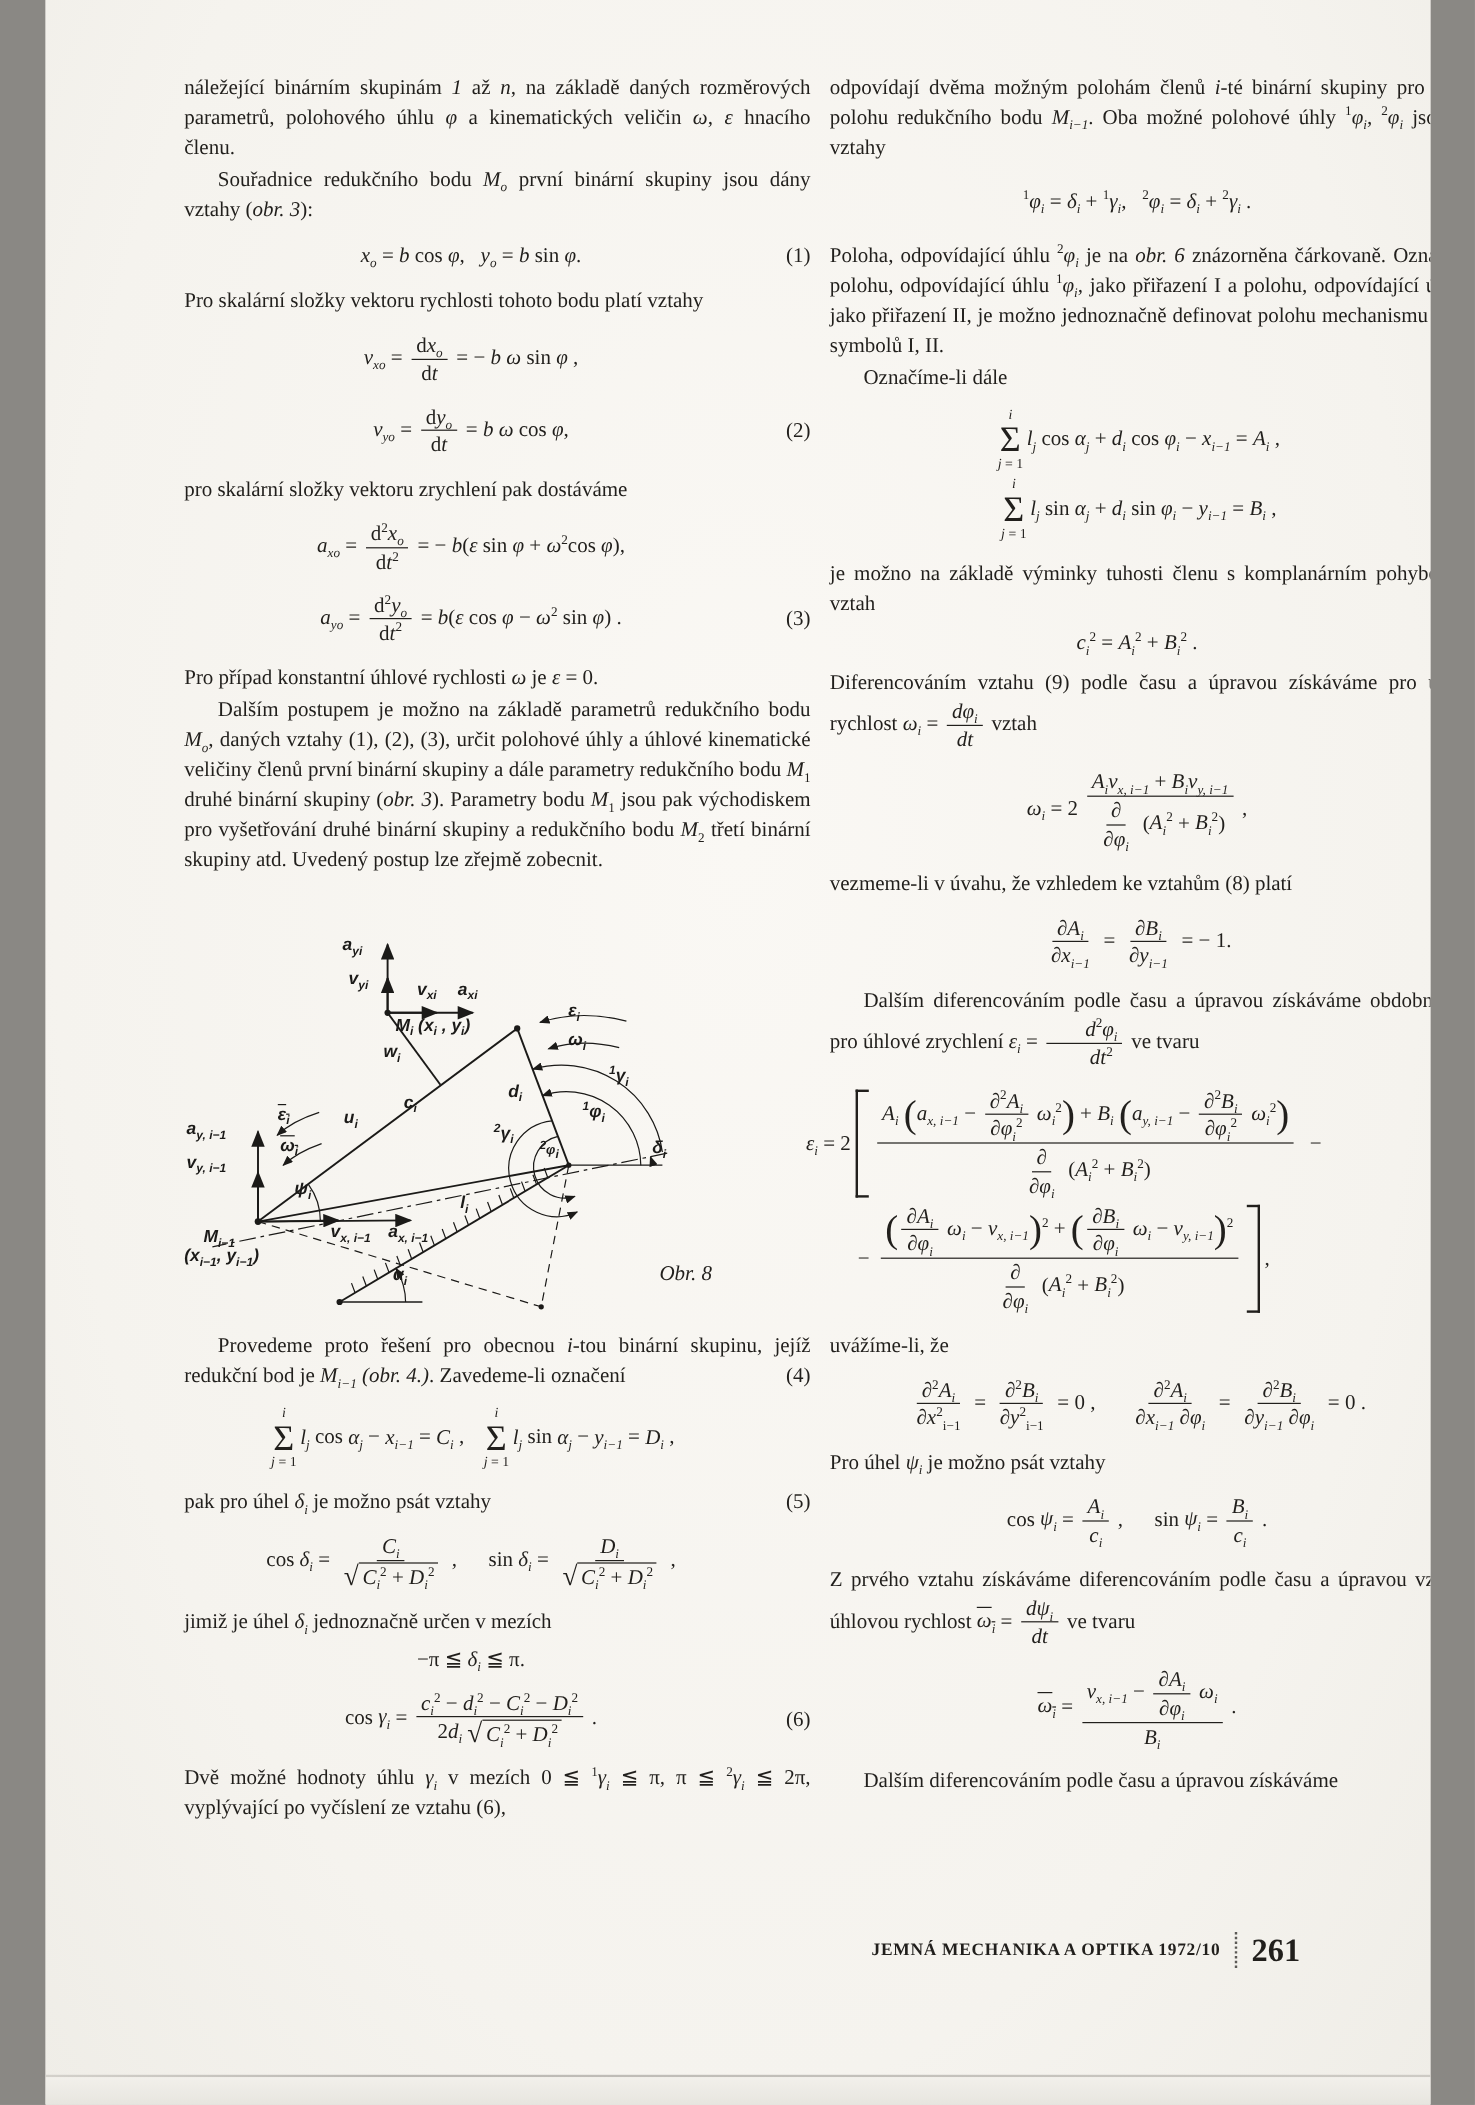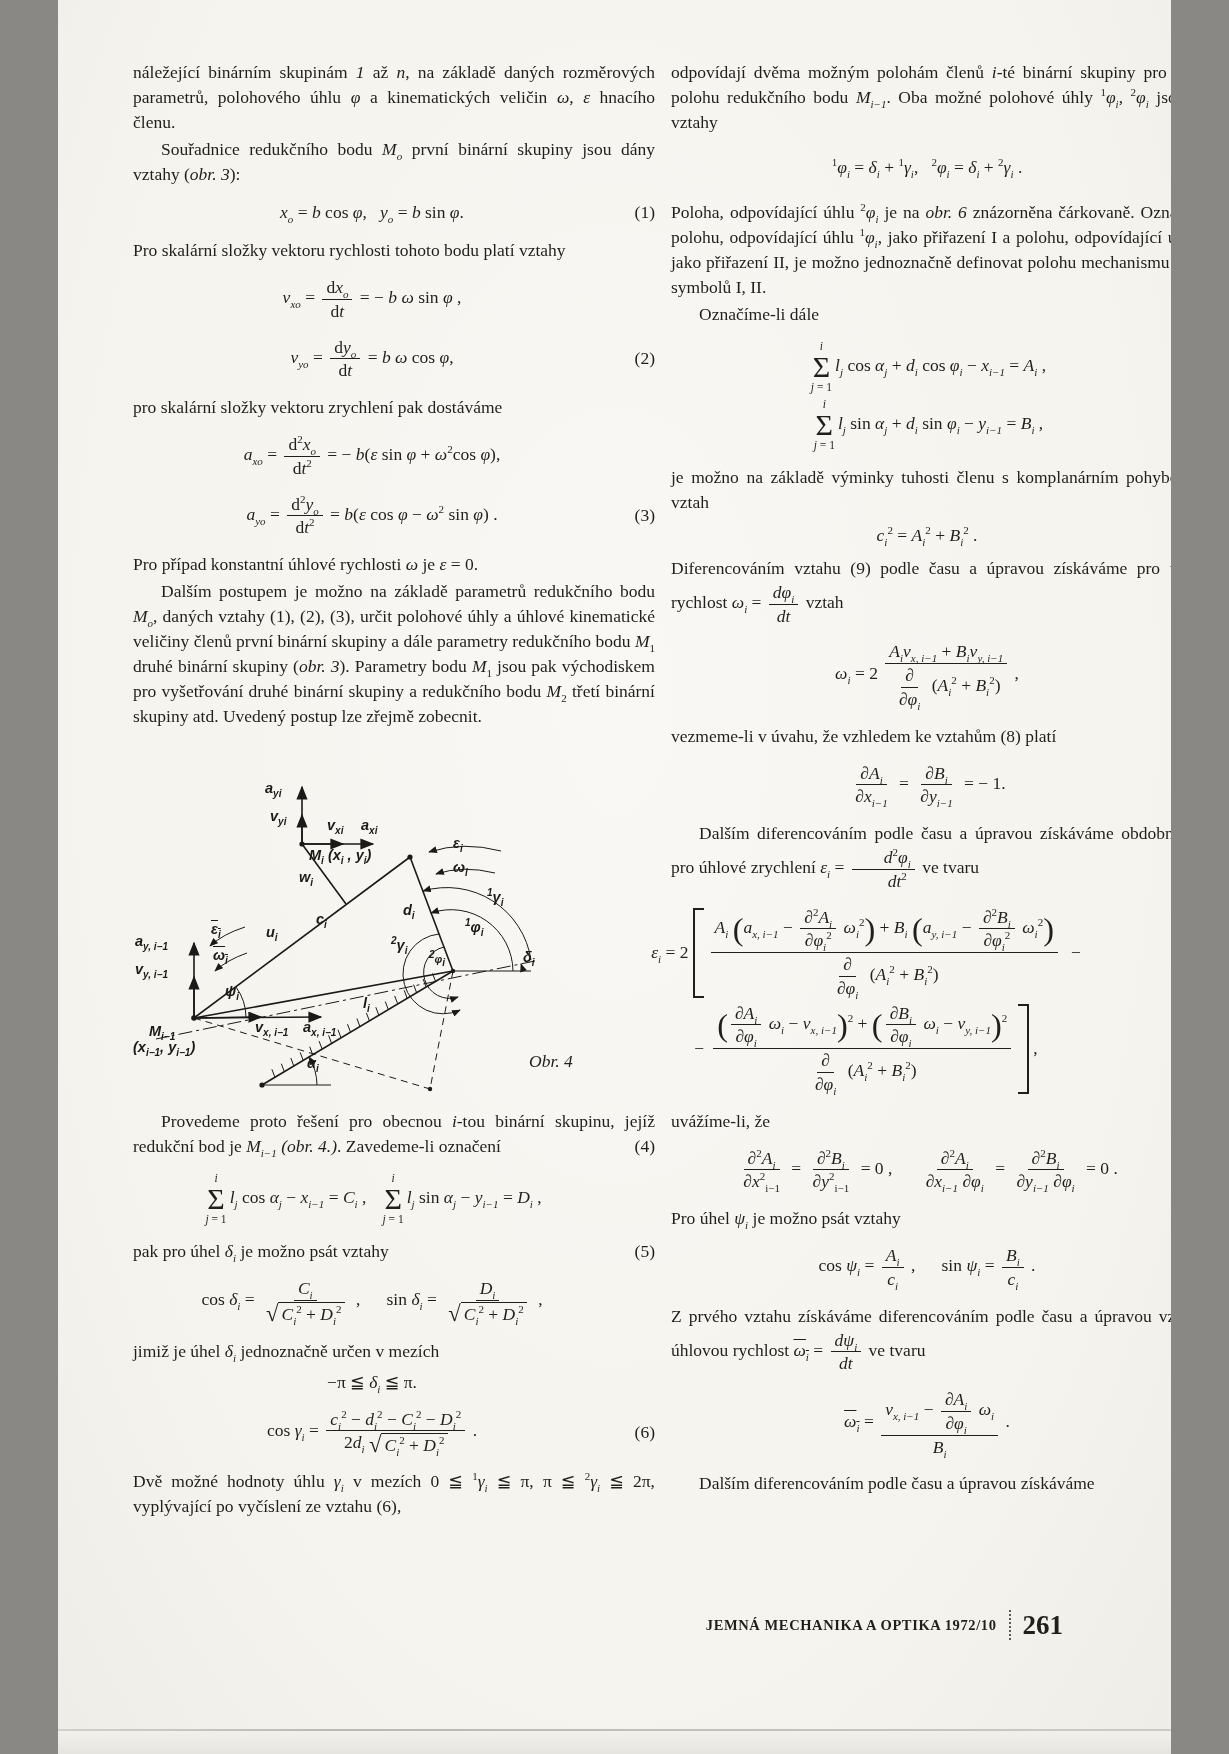--- a/index.html
+++ b/index.html
@@ -1,19 +1,19 @@
 <!DOCTYPE html>
 <html><head>
 <meta charset="utf-8">
 <style>
   html,body{margin:0;padding:0;background:#8a8884;}
   #page{position:relative;width:1113px;height:1754px;margin:0 auto;overflow:hidden;
         background:#f7f5f0;
         background-image:radial-gradient(ellipse at 50% 40%, #faf8f4 0%, #f5f3ee 70%, #efede7 100%);
-        color:#211f1c;font-family:"Liberation Serif","DejaVu Serif",serif;font-size:17.5px;line-height:1.43;}
+        color:#211f1c;font-family:"Liberation Serif","DejaVu Serif",serif;font-size:17.5px;line-height:1.43;padding-left:41px;}
   #cols{display:flex;gap:16px;padding:60px 60px 0 75px;}
   .col{display:block;}
   #leftcol{width:522px;flex:none;}
   #rightcol{width:556px;flex:none;}
   p{margin:0 0 2px 0;}
   .just{text-align:justify;}
   .ind{text-indent:1.6em;}
   .fr-num{float:right;}
   i{font-style:italic;}
   sub{font-size:11px;line-height:0;}
@@ -181,21 +181,21 @@
         <span class="flb" style="left:80px;top:192px"><span class="ov"><i>ω</i><sub>i</sub></span></span>
         <span class="flb" style="left:2px;top:178px"><i>a</i><sub>y, i−1</sub></span>
         <span class="flb" style="left:2px;top:206px"><i>v</i><sub>y, i−1</sub></span>
         <span class="flb" style="left:92px;top:228px"><i>ψ</i><sub>i</sub></span>
         <span class="flb" style="left:16px;top:268px"><i>M</i><sub>i−1</sub></span>
         <span class="flb" style="left:0px;top:284px">(<i>x</i><sub>i−1</sub>, <i>y</i><sub>i−1</sub>)</span>
         <span class="flb" style="left:122px;top:264px"><i>v</i><sub>x, i−1</sub></span>
         <span class="flb" style="left:170px;top:264px"><i>a</i><sub>x, i−1</sub></span>
         <span class="flb" style="left:230px;top:240px"><i>l</i><sub>i</sub></span>
         <span class="flb" style="left:174px;top:300px"><i>α</i><sub>i</sub></span>
-        <span class="fcap" style="left:396px;top:296px">Obr. 4</span>
+        <span class="fcap" style="left:396px;top:296px">Obr. 8</span>
       </div>
 
       <p class="just ind">Provedeme proto řešení pro obecnou <i>i</i>-tou binární skupinu, jejíž redukční bod je <i>M<sub>i−1</sub></i> <i>(obr. 4.)</i>. Zavedeme-li označení<span class="fr-num">(4)</span></p>
       <div class="eq">
           <span class="body"><span class="sm">
               <span class="sl"><i>i</i></span>
               <span class="sg">Σ</span>
               <span class="sl"><i>j</i> = 1</span>
             </span><i>l<sub>j</sub></i> cos <i>α<sub>j</sub></i> − <i>x<sub>i−1</sub></i> = <i>C<sub>i</sub></i> ,  <span class="sm">
               <span class="sl"><i>i</i></span>

